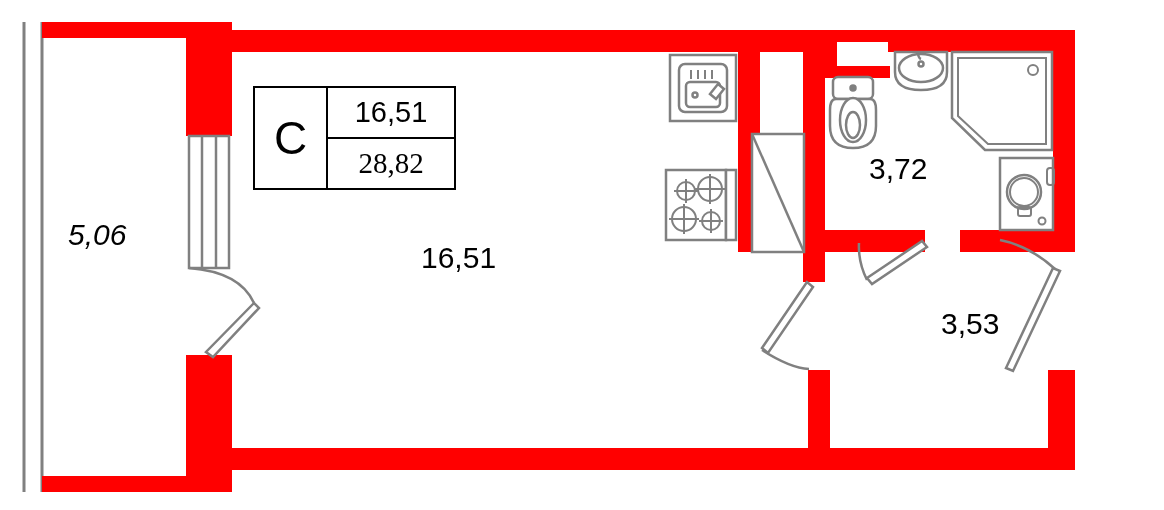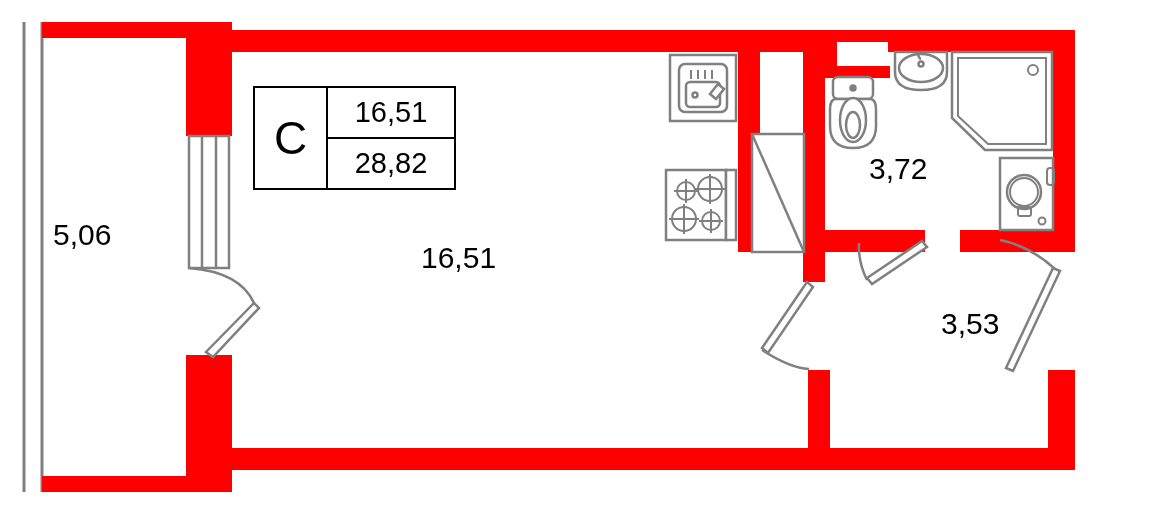--- a/index.html
+++ b/index.html
@@ -28,21 +28,21 @@
     display: block;
   }
   .area-label {
     position: absolute;
     font-family: "Liberation Sans", sans-serif;
     font-size: 30px;
     color: #000000;
     white-space: nowrap;
     letter-spacing: 0px;
   }
-  #label-balcony { left: 53px; top: 218px; }
+  #label-balcony { left: 68px; top: 218px; font-style: italic; }
   #label-main    { left: 421px; top: 241px; }
   #label-bath    { left: 869px; top: 152px; }
   #label-hall    { left: 941px; top: 307px; }
 
   #info-box {
     position: absolute;
     left: 253px;
     top: 86px;
     width: 203px;
     height: 104px;
@@ -74,21 +74,21 @@
     flex: 1;
     display: flex;
     align-items: center;
     justify-content: center;
     border-bottom: 2px solid #000000;
     box-sizing: border-box;
     font-family: "Liberation Sans", sans-serif;
     font-size: 29px;
     color: #000000;
   }
-  .info-value-row.last { border-bottom: none; }
+  .info-value-row.last { border-bottom: none; font-family: Liberation Serif, serif; }
 </style>
 </head>
 <body>
 
 <div id="floorplan-root">
 
   <svg id="plan-svg" viewBox="0 0 1164 510">
 
     <g stroke="#808080" fill="none">
       <line x1="24" y1="22" x2="24" y2="492" stroke-width="3"></line>

